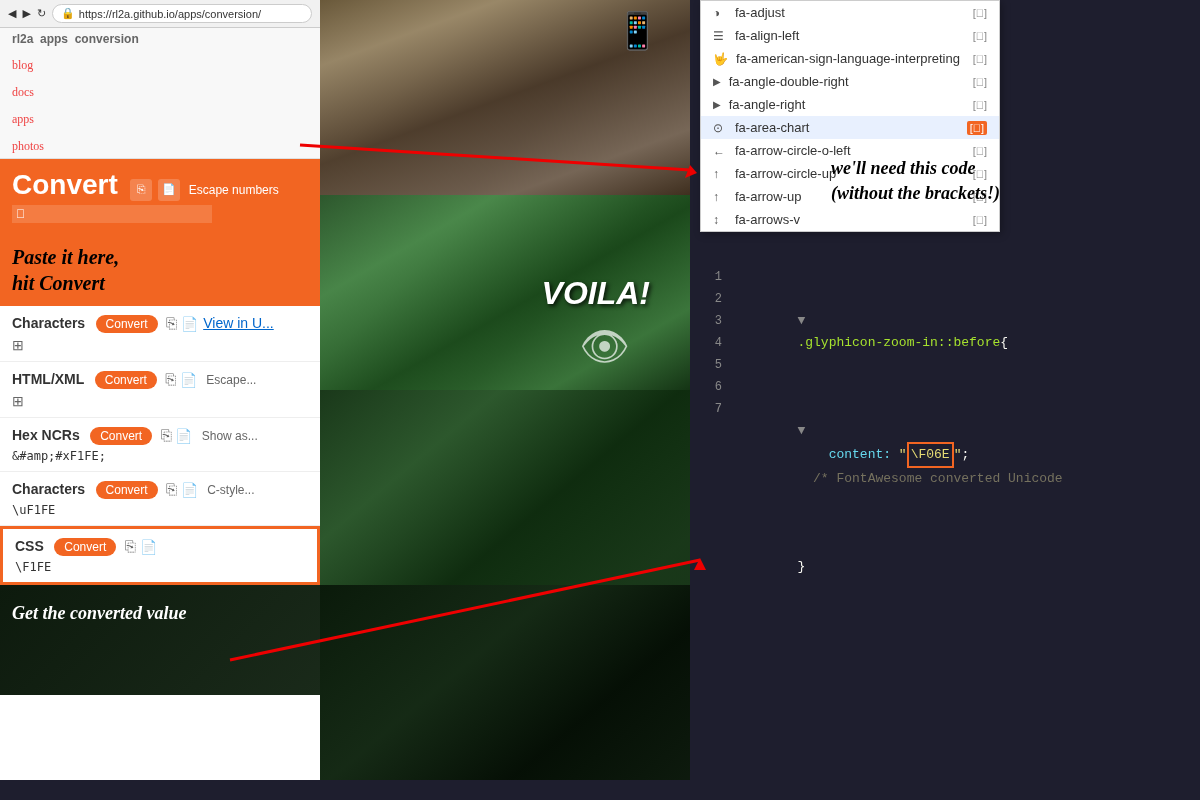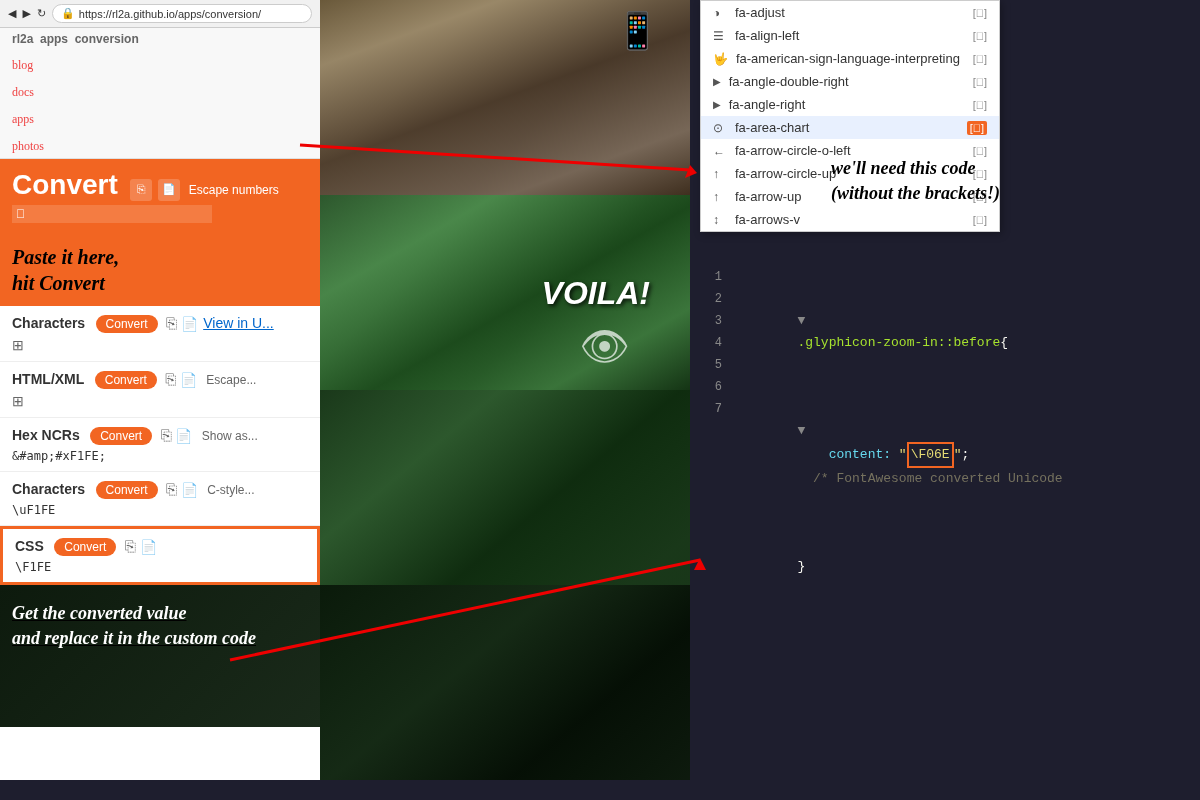--- a/index.html
+++ b/index.html
@@ -419,24 +419,23 @@
   <div class="conv-section" style="border: 3px solid #f26522; margin: 0;">
     <span class="conv-label">CSS</span>
     <button class="conv-btn">Convert</button>
     <span class="conv-icons">
       <button class="conv-icon-btn">⎘</button>
       <button class="conv-icon-btn">📄</button>
     </span>
     <span class="conv-value">\F1FE</span>
   </div>
 
-  <div style="background: linear-gradient(135deg, #0d1a0d 0%, #1a2a1a 100%); padding: 16px 12px; margin-top: 0; height: 142px; position: relative; text-decoration: underline;">
+  <div style="background: linear-gradient(135deg, #0d1a0d 0%, #1a2a1a 100%); padding: 16px 12px; margin-top: 0; height: 110px; position: relative;">
     <div class="bottom-note" style="position: static;">
       <span>Get the converted value</span><br>
-      <span>and replace it in the custom code</span>
     </div>
   </div>
 </div>
 
 <div class="center-images">
   <div class="img-overlay-top">
 
     <div style="position:absolute; inset:0; background: linear-gradient(160deg, #6b5a3a 0%, #9b8a6a 20%, #4a3a2a 50%, #7a6a5a 80%, #3a2a1a 100%); opacity:0.9;"></div>
   </div>
   <div class="img-overlay-mid1">

